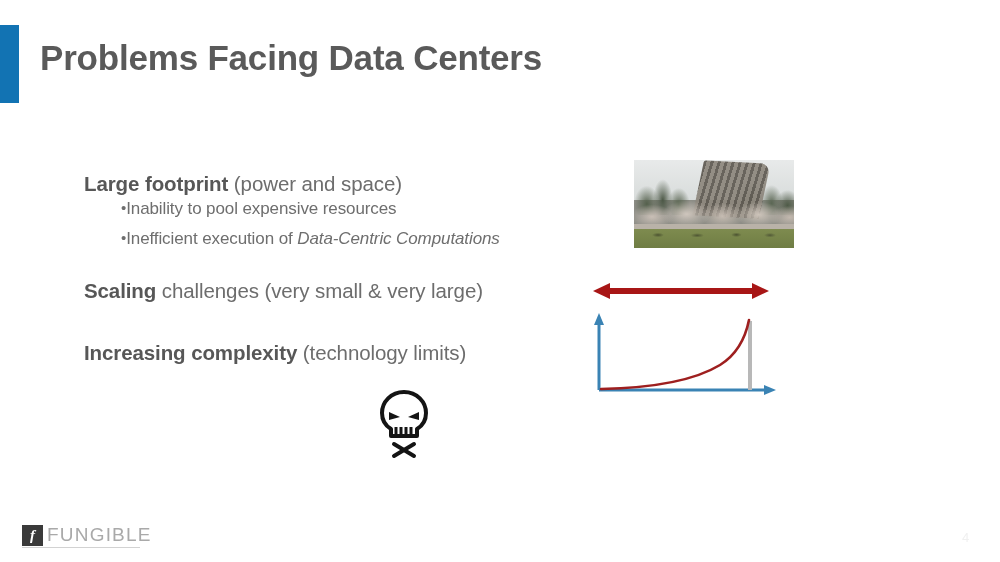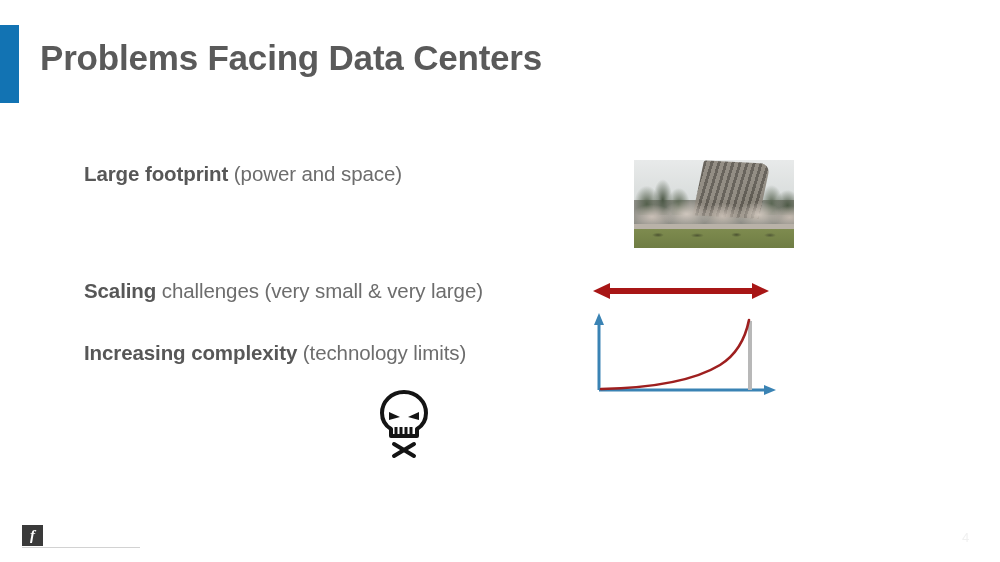--- a/index.html
+++ b/index.html
@@ -62,21 +62,21 @@
     letter-spacing: -0.1px;
   }
   .sub-bullet .dot {
     font-size: 15px;
     vertical-align: 1px;
   }
   .sub-bullet i {
     font-style: italic;
   }
 
-  #line-footprint { left: 84px; top: 162px; }
+  #line-footprint { left: 84px; top: 172px; }
   #sub-1 { left: 121px; top: 199px; }
   #sub-2 { left: 121px; top: 229px; }
   #line-scaling { left: 84px; top: 279px; }
   #line-complexity { left: 84px; top: 341px; }
   #line-security { left: 84px; top: 400px; }
 
   
   #demolition-photo {
     position: absolute;
     left: 634px;
@@ -225,21 +225,27 @@
 
 <div id="slide">
 
   <div id="accent-bar"></div>
   <div id="page-title">Problems Facing Data Centers</div>
 
   <div class="bullet-line" id="line-footprint">
     <span class="lead">Large footprint</span><span class="rest"> (power and space)</span>
   </div>
 
-
+  <div class="sub-bullet" id="sub-1">
+    <span class="dot">•</span><span>Inability to pool expensive resources</span>
+  </div>
+
+  <div class="sub-bullet" id="sub-2">
+    <span class="dot">•</span><span>Inefficient execution of </span><i>Data-Centric Computations</i>
+  </div>
 
   <div class="bullet-line" id="line-complexity">
     <span class="lead">Increasing complexity</span><span class="rest"> (technology limits)</span>
   </div>
 
   <div class="bullet-line" id="line-scaling">
     <span class="lead">Scaling</span><span class="rest"> challenges (very small &amp; very large)</span>
   </div>
 
 
@@ -293,17 +299,18 @@
     </g>
 
     <g stroke="#141414" stroke-width="4" stroke-linecap="round">
       <line x1="18" y1="55" x2="38" y2="67"></line>
       <line x1="38" y1="55" x2="18" y2="67"></line>
     </g>
   </svg>
 
   <div id="fungible-logo">
     <div class="mark">f</div>
+    <div class="wordmark">FUNGIBLE</div>
   </div>
   <div id="footer-rule"></div>
   <div id="page-number">4</div>
 
 </div>
 
 </body></html>

